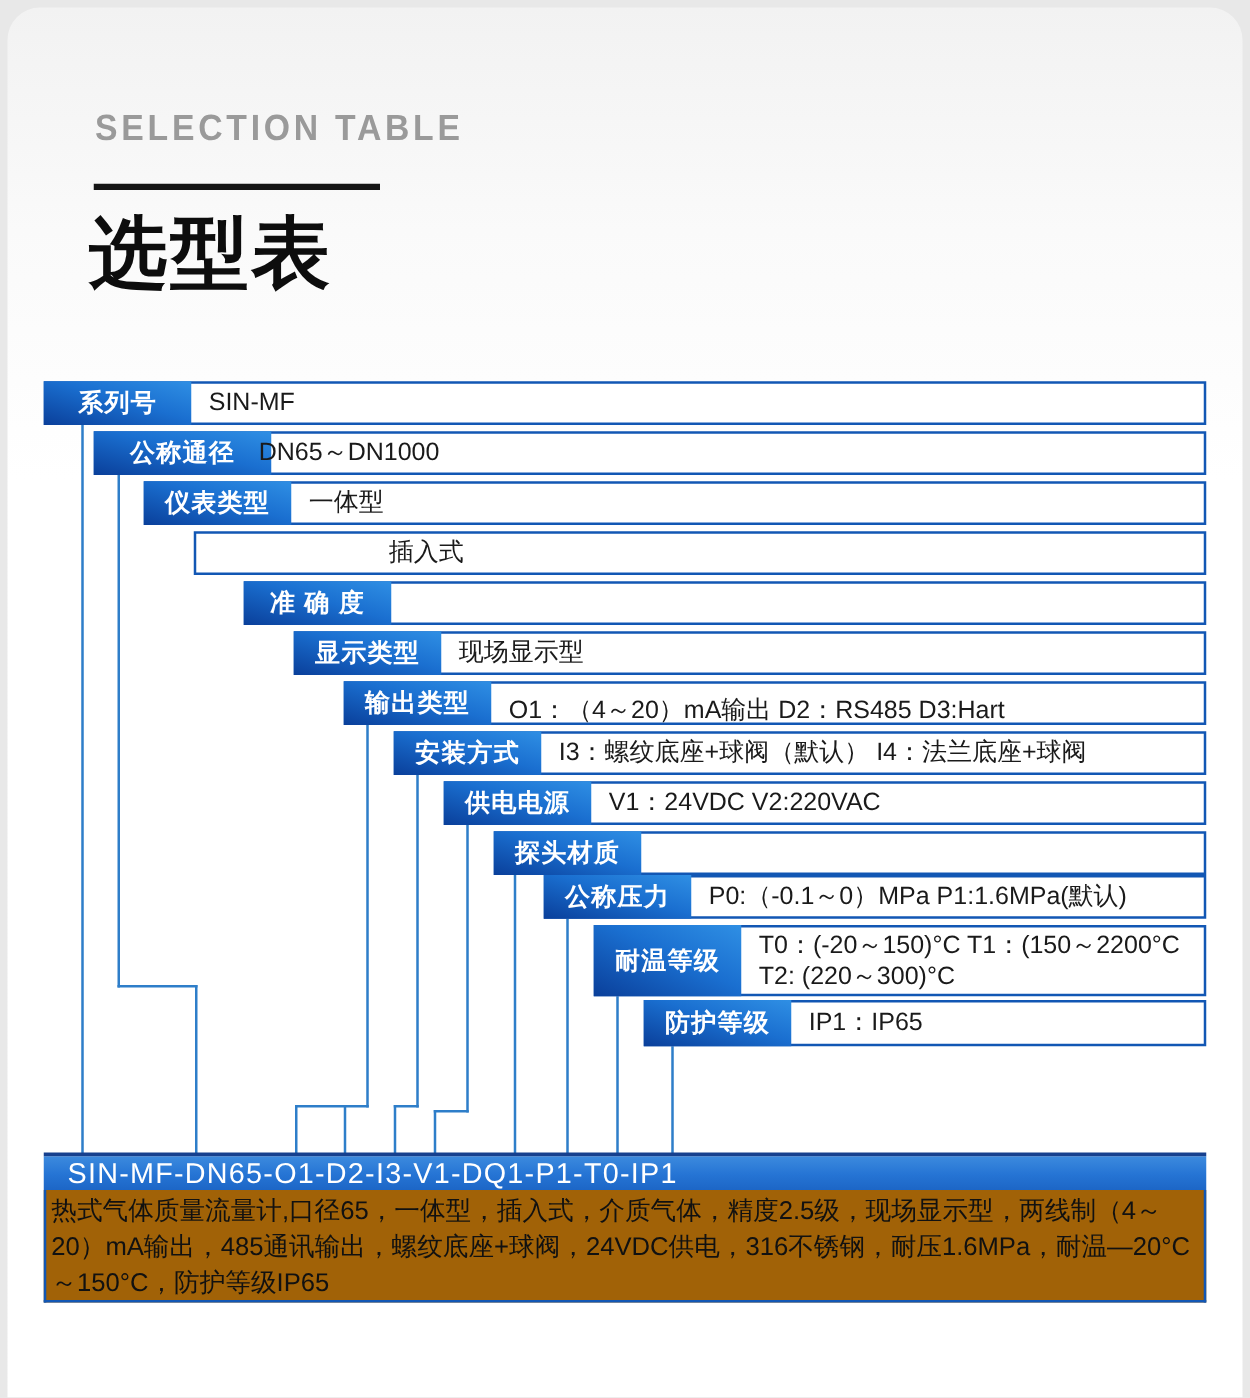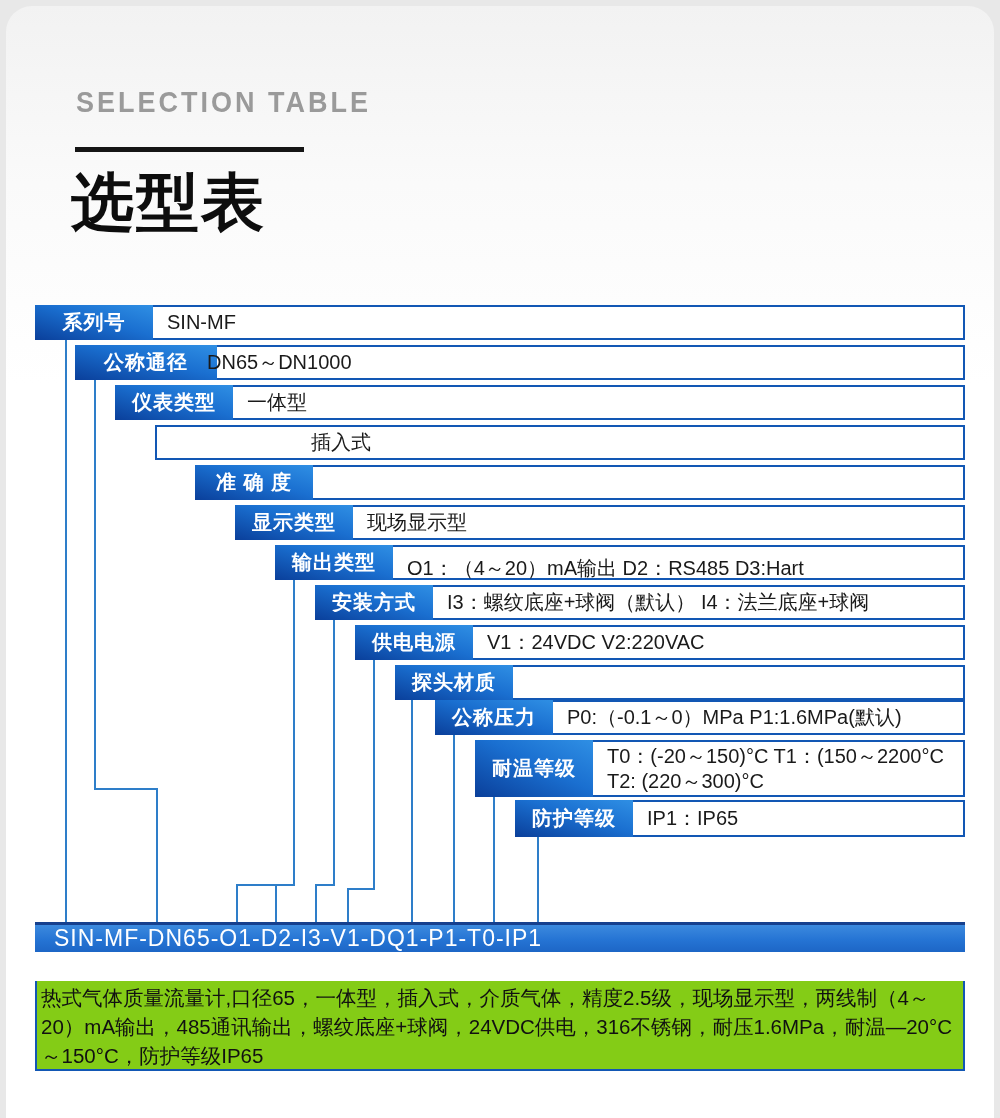--- a/index.html
+++ b/index.html
@@ -43,22 +43,22 @@
   #model-bar{
     position:absolute;left:35px;top:922px;width:930px;height:30px;box-sizing:border-box;
     background:linear-gradient(180deg,#3c8ade 0%,#2574d4 55%,#1d66c6 100%);
     border-top:3px solid #16408e;
     display:flex;align-items:center;z-index:3;
   }
   #model-bar span{
     color:#ffffff;font-size:23px;letter-spacing:1px;padding-left:19px;white-space:nowrap;
   }
   #descr-box{
-    position:absolute;left:35px;top:981px;width:930px;height:90px;box-sizing:border-box;
-    background:#84cc16;border:2px solid #1257b4;border-top:none;z-index:3;
+    position:absolute;left:35px;top:952px;width:930px;height:90px;box-sizing:border-box;
+    background:#a16207;border:2px solid #1257b4;border-top:none;z-index:3;
     overflow:hidden;
   }
   #descr-box p{
     margin:0;padding:2px 4px;font-size:20.5px;line-height:29px;color:#111111;
     letter-spacing:0px;
   }
 </style>
 </head>
 <body>
 

